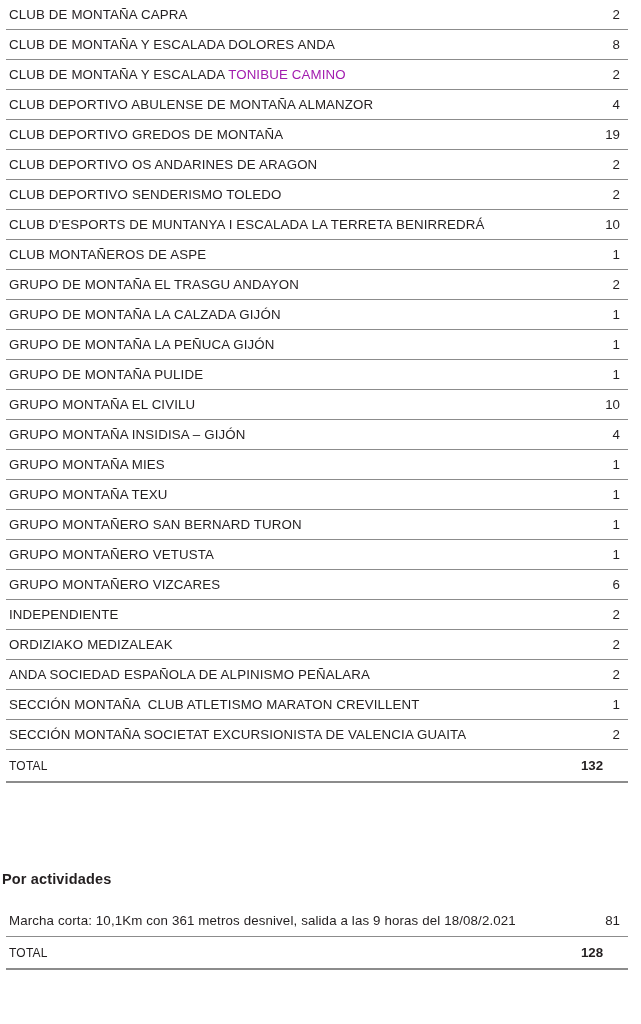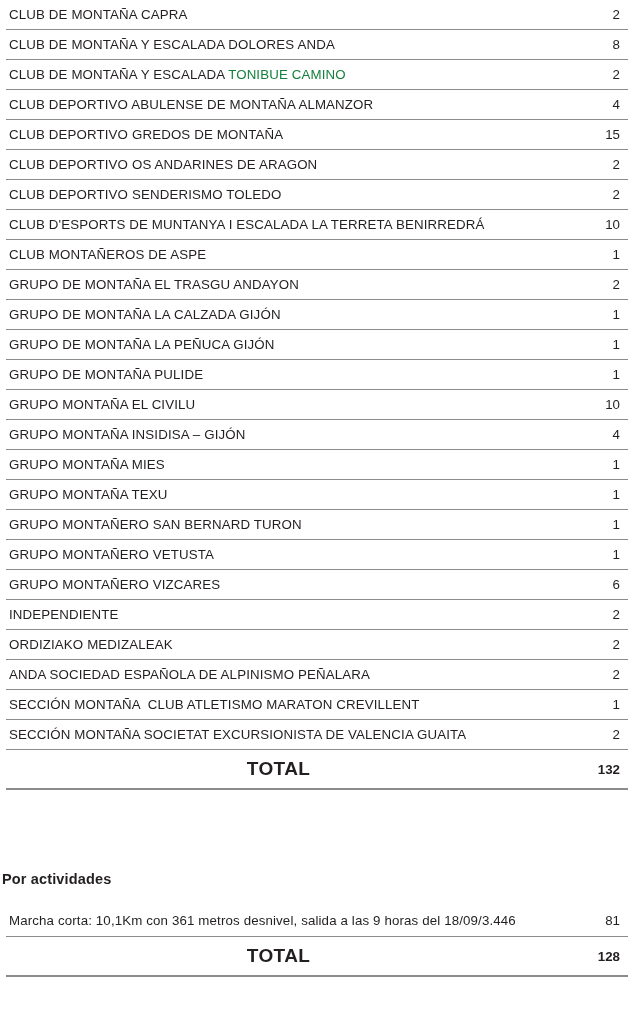--- a/index.html
+++ b/index.html
@@ -49,38 +49,38 @@
     font-size: 13.3px;
     line-height: 15px;
     text-align: right;
     padding: 7px 8px 7px 2px !important;
     width: 56px;
     white-space: nowrap;
   }
 
   
   .muted {
-    color: #15803d;
+    color: #a21caf;
   }
 
   
   .total-row td {
     border-bottom: 2px solid #8c8c8c;
   }
   .total-label {
-    font-size: 19px;
+    font-size: 12px;
+    font-weight: normal;
+    text-align: left;
+    padding: 8px 14px 8px 3px !important;
+    letter-spacing: 0.02em;
+  }
+  .total-value {
+    font-size: 13.3px;
     font-weight: bold;
     text-align: center;
-    padding: 8px 14px 8px 3px !important;
-    letter-spacing: 0.02em;
-  }
-  .total-value {
-    font-size: 13.3px;
-    font-weight: bold;
-    text-align: right;
     padding: 8px 8px 8px 2px !important;
     width: 56px;
     white-space: nowrap;
   }
 
   
   #clubs-table tr:first-child td {
     border-top: none;
   }
 
@@ -139,21 +139,21 @@
           <tr>
             <td class="row-name">CLUB DE MONTAÑA Y ESCALADA <span class="muted">TONIBUE CAMINO</span></td>
             <td class="row-value">2</td>
           </tr>
           <tr>
             <td class="row-name">CLUB DEPORTIVO ABULENSE DE MONTAÑA ALMANZOR</td>
             <td class="row-value">4</td>
           </tr>
           <tr>
             <td class="row-name">CLUB DEPORTIVO GREDOS DE MONTAÑA</td>
-            <td class="row-value">15</td>
+            <td class="row-value">19</td>
           </tr>
           <tr>
             <td class="row-name">CLUB DEPORTIVO OS ANDARINES DE ARAGON</td>
             <td class="row-value">2</td>
           </tr>
           <tr>
             <td class="row-name">CLUB DEPORTIVO SENDERISMO TOLEDO</td>
             <td class="row-value">2</td>
           </tr>
           <tr>
@@ -235,21 +235,21 @@
         </tbody>
     </table>
   </div>
 
   <div class="section-heading">Por actividades</div>
 
   <div id="activities-wrap">
     <table class="rtable" id="activities-table">
       <tbody>
           <tr>
-            <td class="row-name">Marcha corta: 10,1Km con 361 metros desnivel, salida a las 9 horas del 18/09/3.446</td>
+            <td class="row-name">Marcha corta: 10,1Km con 361 metros desnivel, salida a las 9 horas del 18/08/2.021</td>
             <td class="row-value">81</td>
           </tr>
           <tr class="total-row">
             <td class="total-label">TOTAL</td>
             <td class="total-value">128</td>
           </tr>
         </tbody>
     </table>
   </div>
 

